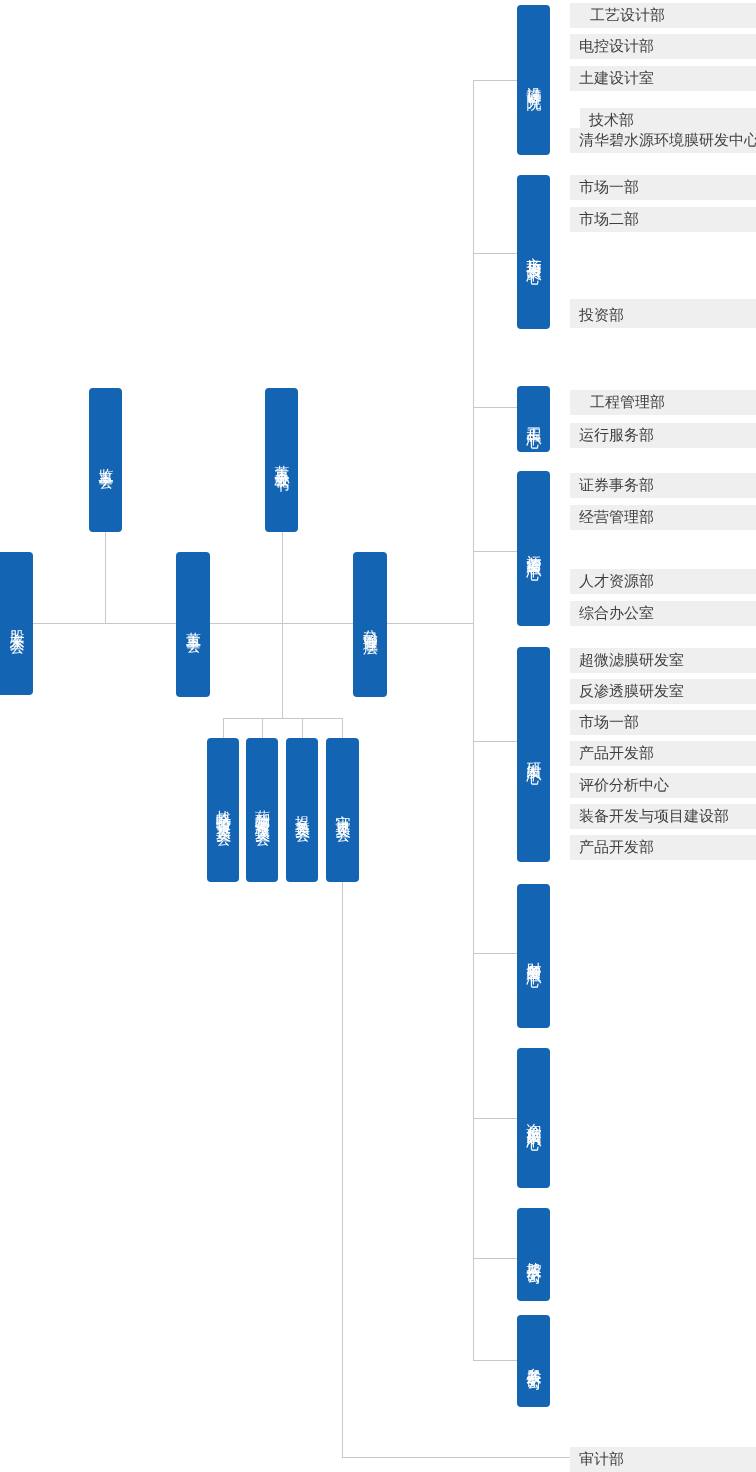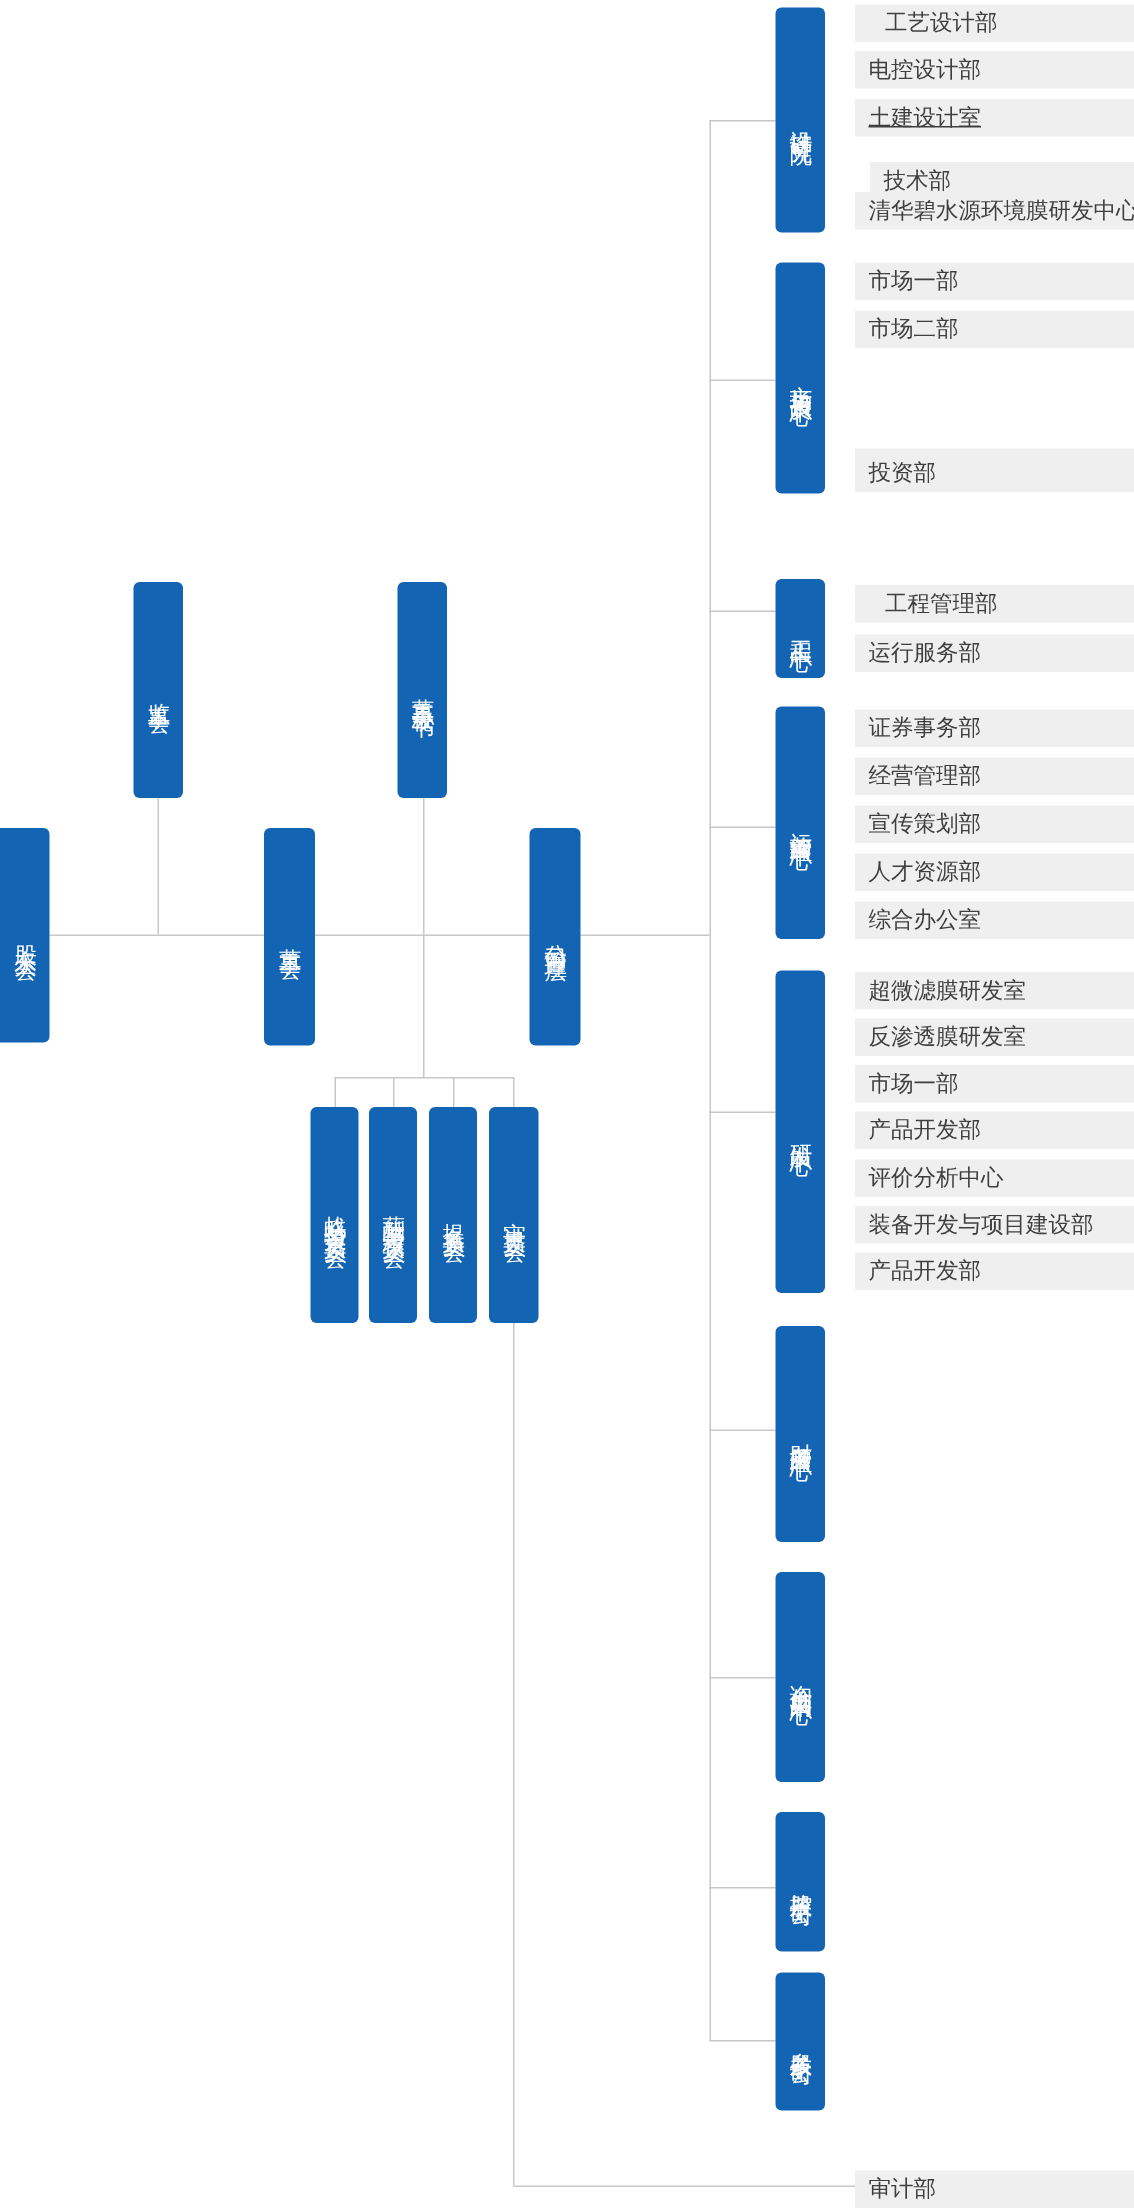--- a/index.html
+++ b/index.html
@@ -144,35 +144,34 @@
   </div>
   <div class="node center" id="n-c7">
     <span class="vtext">控股子公司</span>
   </div>
   <div class="node center" id="n-c8">
     <span class="vtext">参股子公司</span>
   </div>
 
   <div class="dept" style="top:3px;padding-left:20px;">工艺设计部</div>
   <div class="dept" style="top:34px;">电控设计部</div>
-  <div class="dept" style="top:66px;text-decoration:underline;">土建设计室</div>
+  <div class="dept" style="top:66px;">土建设计室</div>
   <div class="dept" style="top:108px;margin-left:10px;">技术部</div>
   <div class="dept" style="top:128px;">清华碧水源环境膜研发中心</div>
 
   <div class="dept" style="top:175px;">市场一部</div>
   <div class="dept" style="top:207px;">市场二部</div>
   <div class="dept" style="top:271px;margin-top:28px;">商务部</div>
   <div class="dept" style="top:303px;">投资部</div>
 
   <div class="dept" style="top:390px;padding-left:20px;">工程管理部</div>
   <div class="dept" style="top:423px;">运行服务部</div>
 
   <div class="dept" style="top:473px;">证券事务部</div>
   <div class="dept" style="top:505px;">经营管理部</div>
-  <div class="dept" style="top:537px;">宣传策划部</div>
   <div class="dept" style="top:569px;">人才资源部</div>
   <div class="dept" style="top:601px;">综合办公室</div>
 
   <div class="dept" style="top:648px;">超微滤膜研发室</div>
   <div class="dept" style="top:679px;">反渗透膜研发室</div>
   <div class="dept" style="top:710px;">市场一部</div>
   <div class="dept" style="top:741px;">产品开发部</div>
   <div class="dept" style="top:773px;">评价分析中心</div>
   <div class="dept" style="top:804px;">装备开发与项目建设部</div>
   <div class="dept" style="top:835px;">产品开发部</div>

